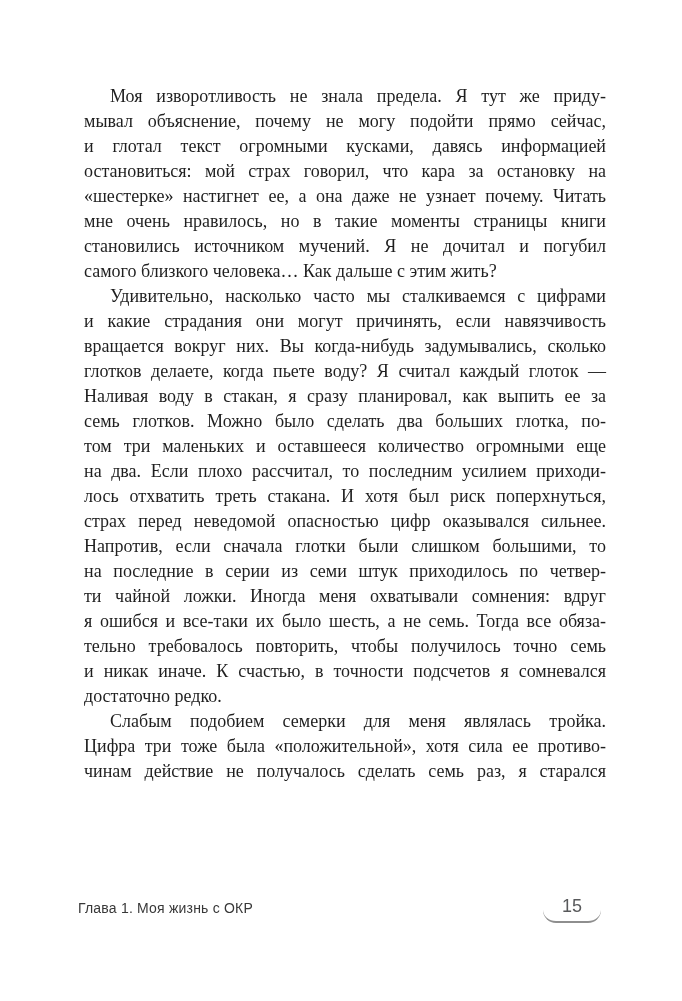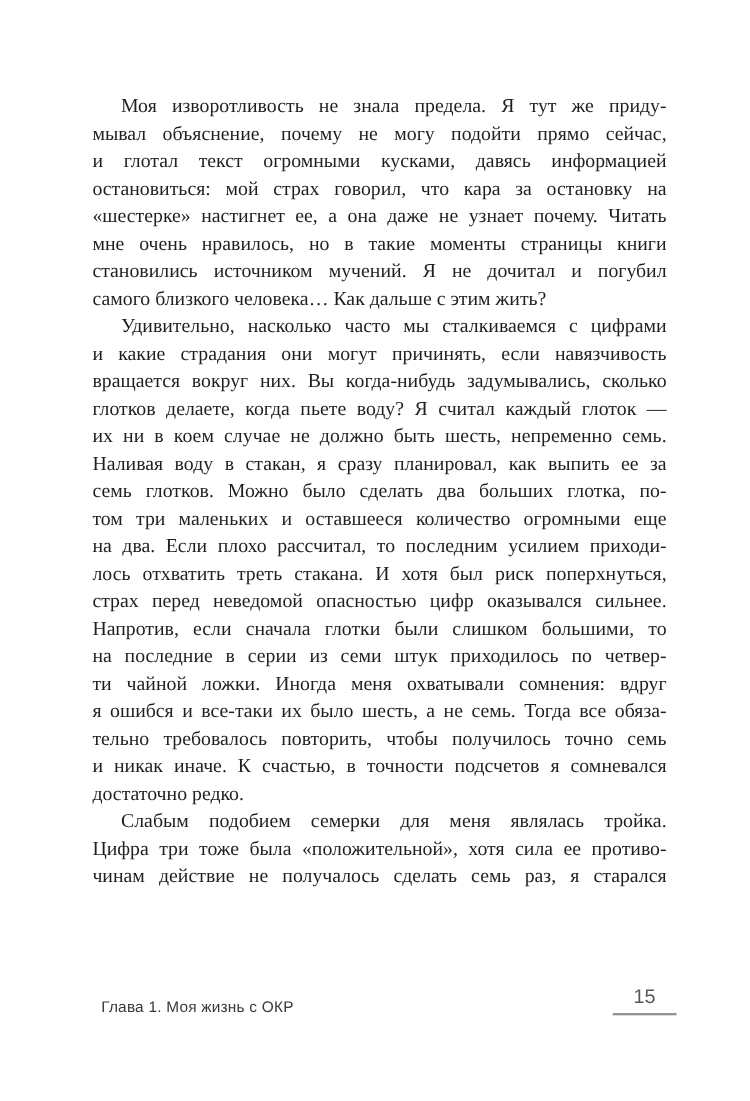--- a/index.html
+++ b/index.html
@@ -2,21 +2,21 @@
 <html lang="ru" style="--background: #ffffff; --body-text: #1f1f1f; --footer-text: #383838; --page-number: #58595b; --page-number-rule: #8e8e8e;"><head>
 <meta charset="utf-8">
 <style>
   :root {
     --background: #ffffff;
     --body-text: #1f1f1f;
     --footer-text: #383838;
     --page-number: #58595b;
     --page-number-rule: #8e8e8e;
   }
-  * { margin: 0; padding: 0; box-sizing: border-box; }
+  * { margin: 0; padding: 0; box-sizing: border-box; border-radius: 26px; }
   html, body { width: 682px; height: 1001px; }
   body {
     background: var(--background);
     position: relative;
     overflow: hidden;
     font-family: "Liberation Serif", serif;
   }
   .page {
     position: absolute;
     inset: 0;
@@ -34,26 +34,26 @@
   .line {
     text-align: justify;
     text-align-last: justify;
     hyphens: none;
     white-space: normal;
   }
   .line.indent { text-indent: 26px; }
   .line.para-end { text-align-last: left; }
   .footer {
     position: absolute;
-    left: 92px;
+    left: 78px;
     width: 523px;
     top: 897px;
     display: flex;
     justify-content: space-between;
-    align-items: flex-end;
+    align-items: flex-start;
     font-family: "Liberation Sans", sans-serif;
   }
   .chapter-title {
     font-size: 14px;
     color: var(--footer-text);
     letter-spacing: 0.2px;
     padding-top: 3px;
   }
   .pagenum-wrap {
     min-width: 58px;
@@ -79,21 +79,20 @@
       <div class="line">и глотал текст огромными кусками, давясь информацией</div>
       <div class="line">остановиться: мой страх говорил, что кара за остановку на</div>
       <div class="line">«шестерке» настигнет ее, а она даже не узнает почему. Читать</div>
       <div class="line">мне очень нравилось, но в такие моменты страницы книги</div>
       <div class="line">становились источником мучений. Я не дочитал и погубил</div>
       <div class="line para-end">самого близкого человека… Как дальше с этим жить?</div>
       <div class="line indent">Удивительно, насколько часто мы сталкиваемся с цифрами</div>
       <div class="line">и какие страдания они могут причинять, если навязчивость</div>
       <div class="line">вращается вокруг них. Вы когда-нибудь задумывались, сколько</div>
       <div class="line">глотков делаете, когда пьете воду? Я считал каждый глоток —</div>
-      <div class="line">их ни в коем случае не должно быть шесть, непременно семь.</div>
       <div class="line">Наливая воду в стакан, я сразу планировал, как выпить ее за</div>
       <div class="line">семь глотков. Можно было сделать два больших глотка, по-</div>
       <div class="line">том три маленьких и оставшееся количество огромными еще</div>
       <div class="line">на два. Если плохо рассчитал, то последним усилием приходи-</div>
       <div class="line">лось отхватить треть стакана. И хотя был риск поперхнуться,</div>
       <div class="line">страх перед неведомой опасностью цифр оказывался сильнее.</div>
       <div class="line">Напротив, если сначала глотки были слишком большими, то</div>
       <div class="line">на последние в серии из семи штук приходилось по четвер-</div>
       <div class="line">ти чайной ложки. Иногда меня охватывали сомнения: вдруг</div>
       <div class="line">я ошибся и все-таки их было шесть, а не семь. Тогда все обяза-</div>

